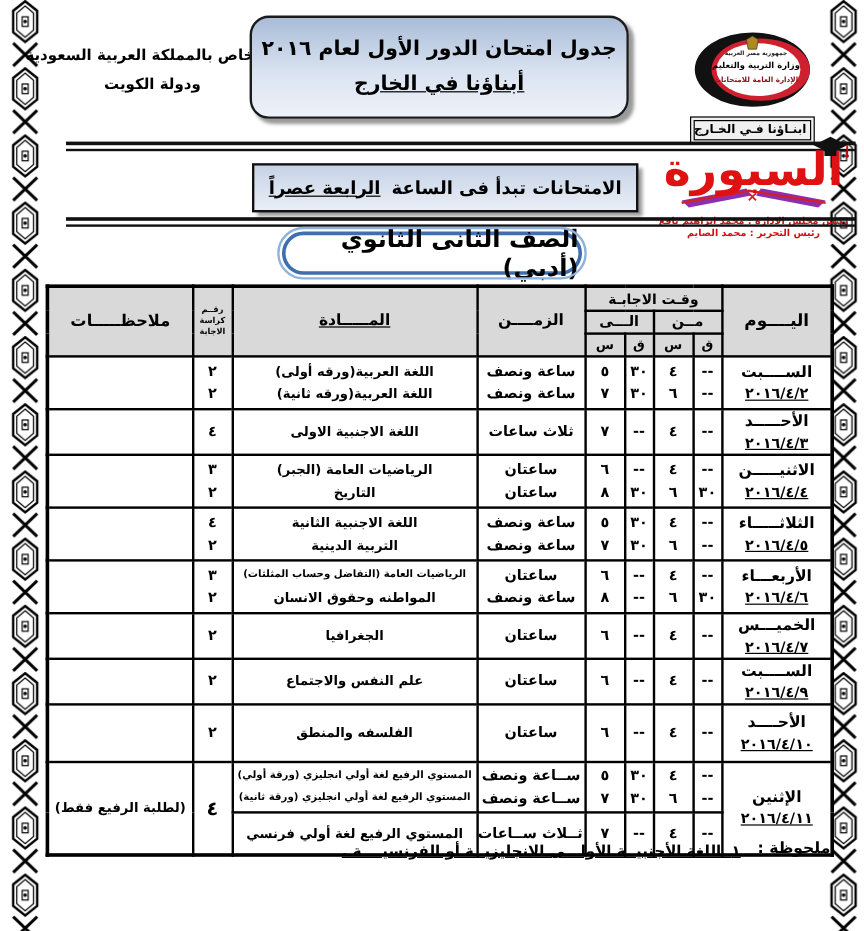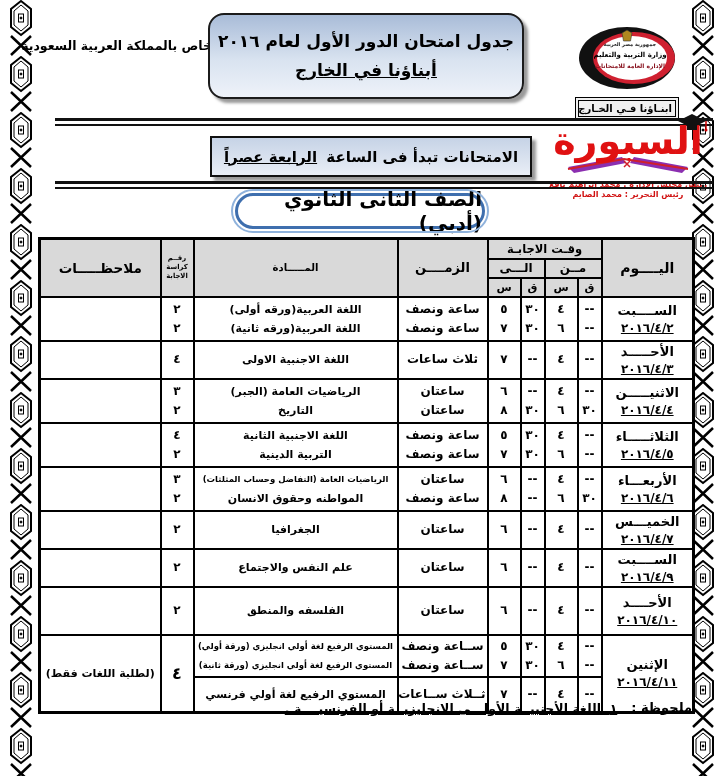--- a/index.html
+++ b/index.html
@@ -42,21 +42,21 @@
         outline:2px solid #8fb2dc;outline-offset:2px;border-radius:18px;background:#fff;
         display:flex;align-items:center;justify-content:center;font-size:20px;direction:rtl;}
   
   table.sched{position:absolute;left:38px;top:237px;width:654px;border-collapse:collapse;
               direction:rtl;table-layout:fixed;}
   table.sched,table.sched th,table.sched td{border:2px solid #000;}
   table.sched{border-width:3px;}
   table.sched th{background:#d9d9d9;padding:0;text-align:center;vertical-align:middle;}
   table.sched td{background:#fff;padding:1px;text-align:center;vertical-align:middle;}
   .h-day{font-size:14px;} .h-time{font-size:11.5px;} .h-ft{font-size:12px;} .h-sq{font-size:11px;}
-  .h-dur{font-size:13px;margin-top:20px;} .h-sub{font-size:10px;} .h-book{font-size:6.8px;white-space:pre-line;line-height:1.35;}
+  .h-dur{font-size:13px;margin-top:20px;} .h-sub{font-size:13px;text-decoration:underline;} .h-book{font-size:6.8px;white-space:pre-line;line-height:1.35;}
   .h-notes{font-size:13.5px;}
   thead tr:nth-child(1){height:20px;} thead tr:nth-child(2){height:19px;} thead tr:nth-child(3){height:19px;}
   .day-name{font-size:13px;line-height:16px;}
   .day-date{font-size:12px;line-height:14px;margin-top:2px;text-decoration:underline;}
   .cell-line{font-size:12px;line-height:19px;white-space:nowrap;}
   .subject-cell .cell-line{font-size:11px;}
   .subject-cell .cell-line.small{font-size:8.5px;}
   .duration-cell .cell-line{font-size:12px;}
   .notes-cell{font-size:11px;}
   
@@ -95,20 +95,21 @@
           <circle cx="15" cy="18" r="1" fill="#000"></circle>
           <path d="M5,36 L25,55 M25,36 L5,55" stroke-width="2.5"></path>
         </g>
       </pattern>
     </defs>
     <rect x="0" y="0" width="30" height="776" fill="url(#chainR)"></rect>
   </svg>
 
   <div class="top-left">
     <div>خاص بالمملكة العربية السعودية</div>
+    <div>ودولة الكويت</div>
   </div>
 
   <div class="title-box">
     <div class="l1">جدول امتحان الدور الأول لعام ٢٠١٦</div>
     <div class="l2">أبناؤنا في الخارج</div>
   </div>
 
   <div class="gov">
     <svg width="100" height="66" viewBox="0 0 100 66">
       <ellipse cx="50" cy="34" rx="48" ry="31" fill="#111"></ellipse>
@@ -463,21 +464,21 @@
           </td>
           <td class="duration-cell">
             <div class="cell-line">ســاعة ونصف</div>
             <div class="cell-line">ســاعة ونصف</div>
           </td>
           <td class="subject-cell">
             <div class="cell-line small">المستوي الرفيع لغة أولي انجليزي (ورقة أولي)</div>
             <div class="cell-line small">المستوي الرفيع لغة أولي انجليزي (ورقة ثانية)</div>
           </td>
           <td class="booklet-cell" rowspan="2">٤</td>
-          <td class="notes-cell" rowspan="2">(لطلبة اللغات فقط)</td>
+          <td class="notes-cell" rowspan="2">(لطلبة الرفيع فقط)</td>
         </tr>
         <tr style="height: 36px;">
           <td class="time-cell">
             <div class="cell-line">--</div>
           </td>
           <td class="time-cell">
             <div class="cell-line">٤</div>
           </td>
           <td class="time-cell">
             <div class="cell-line">--</div>

